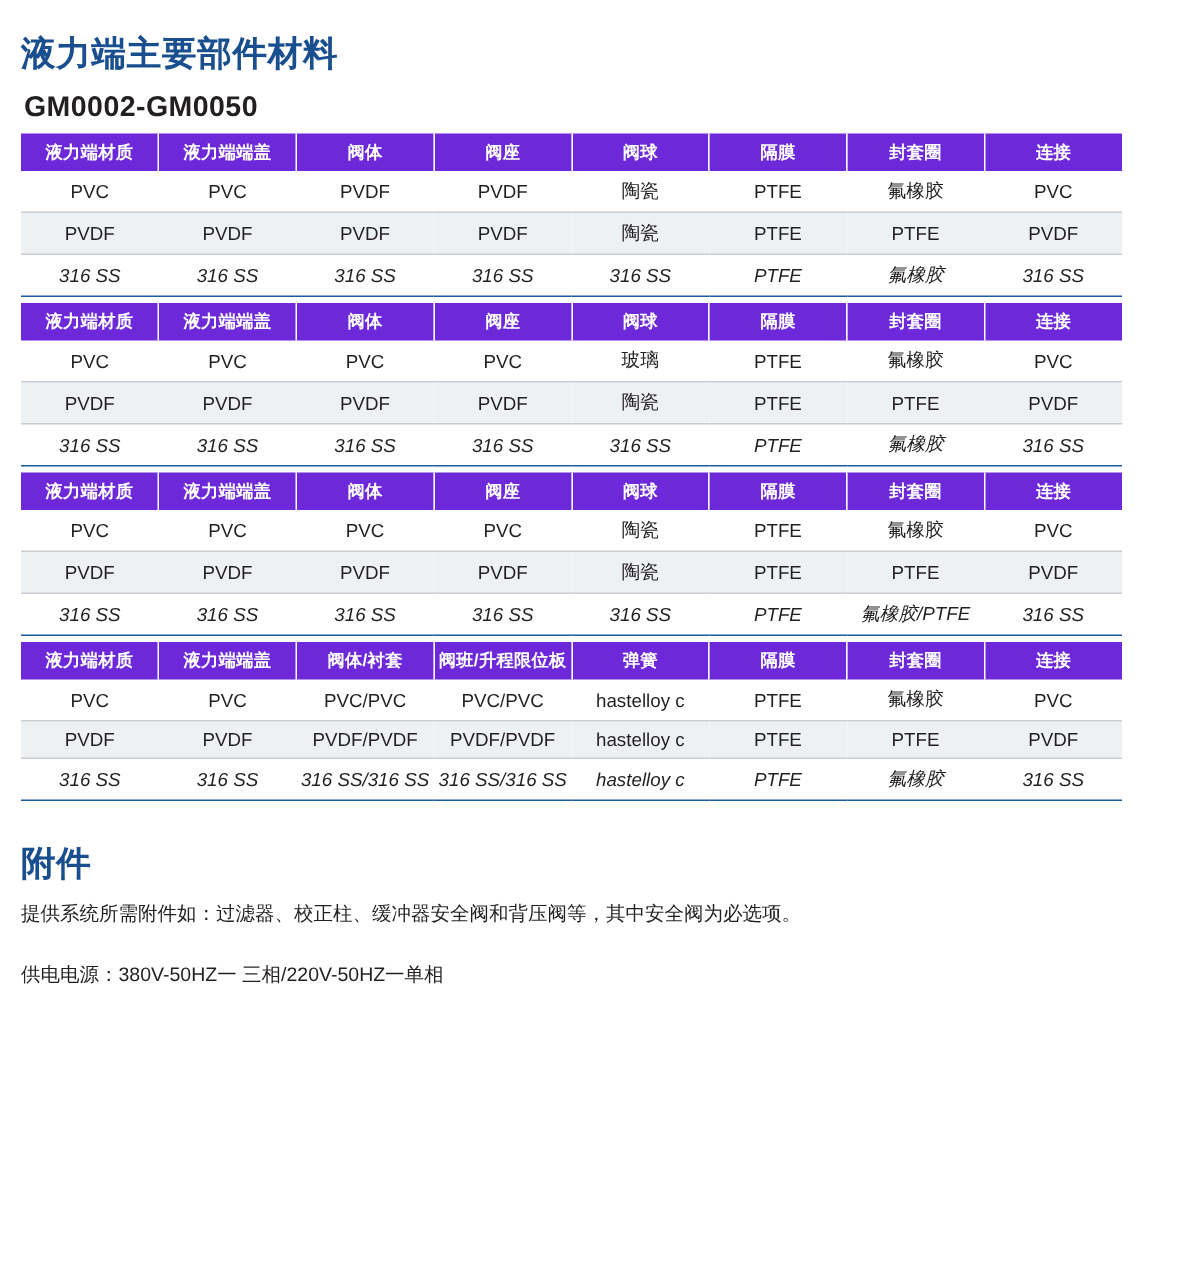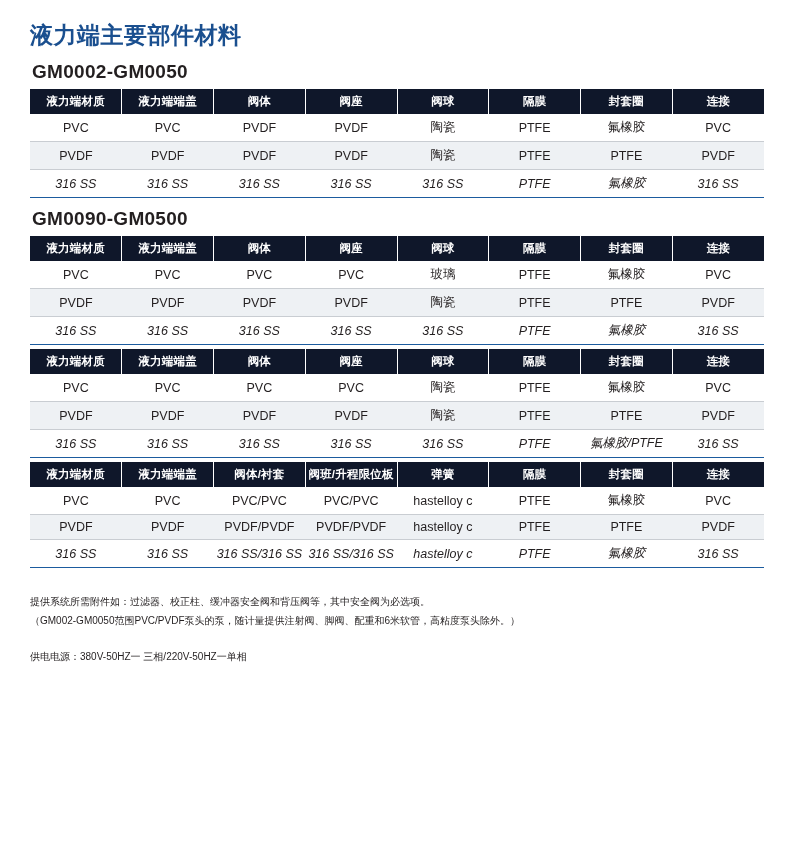--- a/index.html
+++ b/index.html
@@ -9,21 +9,21 @@
   }
   body {
     width: 790px;
     height: 843px;
     font-family: "Liberation Sans", sans-serif;
     color: #231f20;
     position: relative;
     overflow: hidden;
   }
   .page {
-    padding: 10px 28px 0 30px;
+    padding: 10px 28px 0 14px;
     box-sizing: border-box;
   }
   h1.section-title {
     font-size: 23px;
     font-weight: bold;
     color: #1a4f8f;
     margin: 10px 0 8px 0;
     letter-spacing: 0.5px;
   }
   h2.group-title {
@@ -33,21 +33,21 @@
     margin: 10px 0 6px 2px;
     letter-spacing: 0.3px;
   }
   table.mat {
     border-collapse: collapse;
     width: 734px;
     table-layout: fixed;
     margin-bottom: 4px;
   }
   table.mat thead th {
-    background: #0f172a;
+    background: #6d28d9;
     color: #ffffff;
     font-size: 11.5px;
     font-weight: bold;
     padding: 5px 0 5px 0;
     text-align: center;
     border-right: 1px solid #ffffff;
     letter-spacing: 0.2px;
   }
   table.mat thead th:last-child { border-right: none; }
   table.mat tbody td {
@@ -60,21 +60,21 @@
   table.mat tbody tr:last-child td {
     border-bottom: 1px solid #1b5b9e;
     font-style: italic;
   }
   table.mat tbody tr.alt td {
     background: #eef1f4;
   }
   .narrow td, .narrow th { font-size: 11px; }
   .accessory-block { margin-top: 26px; }
   .body-line {
-    font-size: 10px;
+    font-size: 13px;
     color: #231f20;
     margin: 3px 0;
     line-height: 1.6;
   }
   .spacer { height: 14px; }
 </style>
 </head>
 <body>
 
 <div class="page">
@@ -122,21 +122,20 @@
         <td>316 SS</td>
         <td>316 SS</td>
         <td>316 SS</td>
         <td>PTFE</td>
         <td>氟橡胶</td>
         <td>316 SS</td>
       </tr>
     </tbody>
   </table>
 
-  <h2 class="group-title">GM0090-GM0500</h2>
   <table class="mat">
     <thead>
       <tr>
         <th>液力端材质</th>
         <th>液力端端盖</th>
         <th>阀体</th>
         <th>阀座</th>
         <th>阀球</th>
         <th>隔膜</th>
         <th>封套圈</th>
@@ -265,22 +264,22 @@
         <td>316 SS/316 SS</td>
         <td>hastelloy c</td>
         <td>PTFE</td>
         <td>氟橡胶</td>
         <td>316 SS</td>
       </tr>
     </tbody>
   </table>
 
   <div class="accessory-block">
+    <h1 class="section-title">附件</h1>
     <p class="body-line">提供系统所需附件如：过滤器、校正柱、缓冲器安全阀和背压阀等，其中安全阀为必选项。</p>
-    <p class="body-line">（GM002-GM0050范围PVC/PVDF泵头的泵，随计量提供注射阀、脚阀、配重和6米软管，高粘度泵头除外。）</p>
   </div>
 
   <div class="spacer"></div>
 
   <div>
     <p class="body-line">供电电源：380V-50HZ一 三相/220V-50HZ一单相</p>
 
   </div>
 
 </div>

